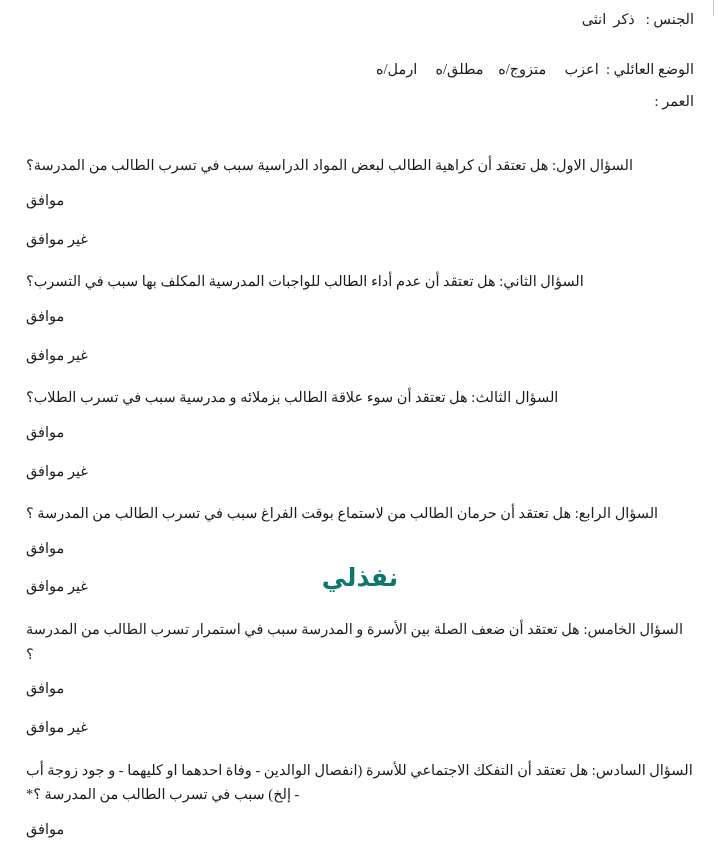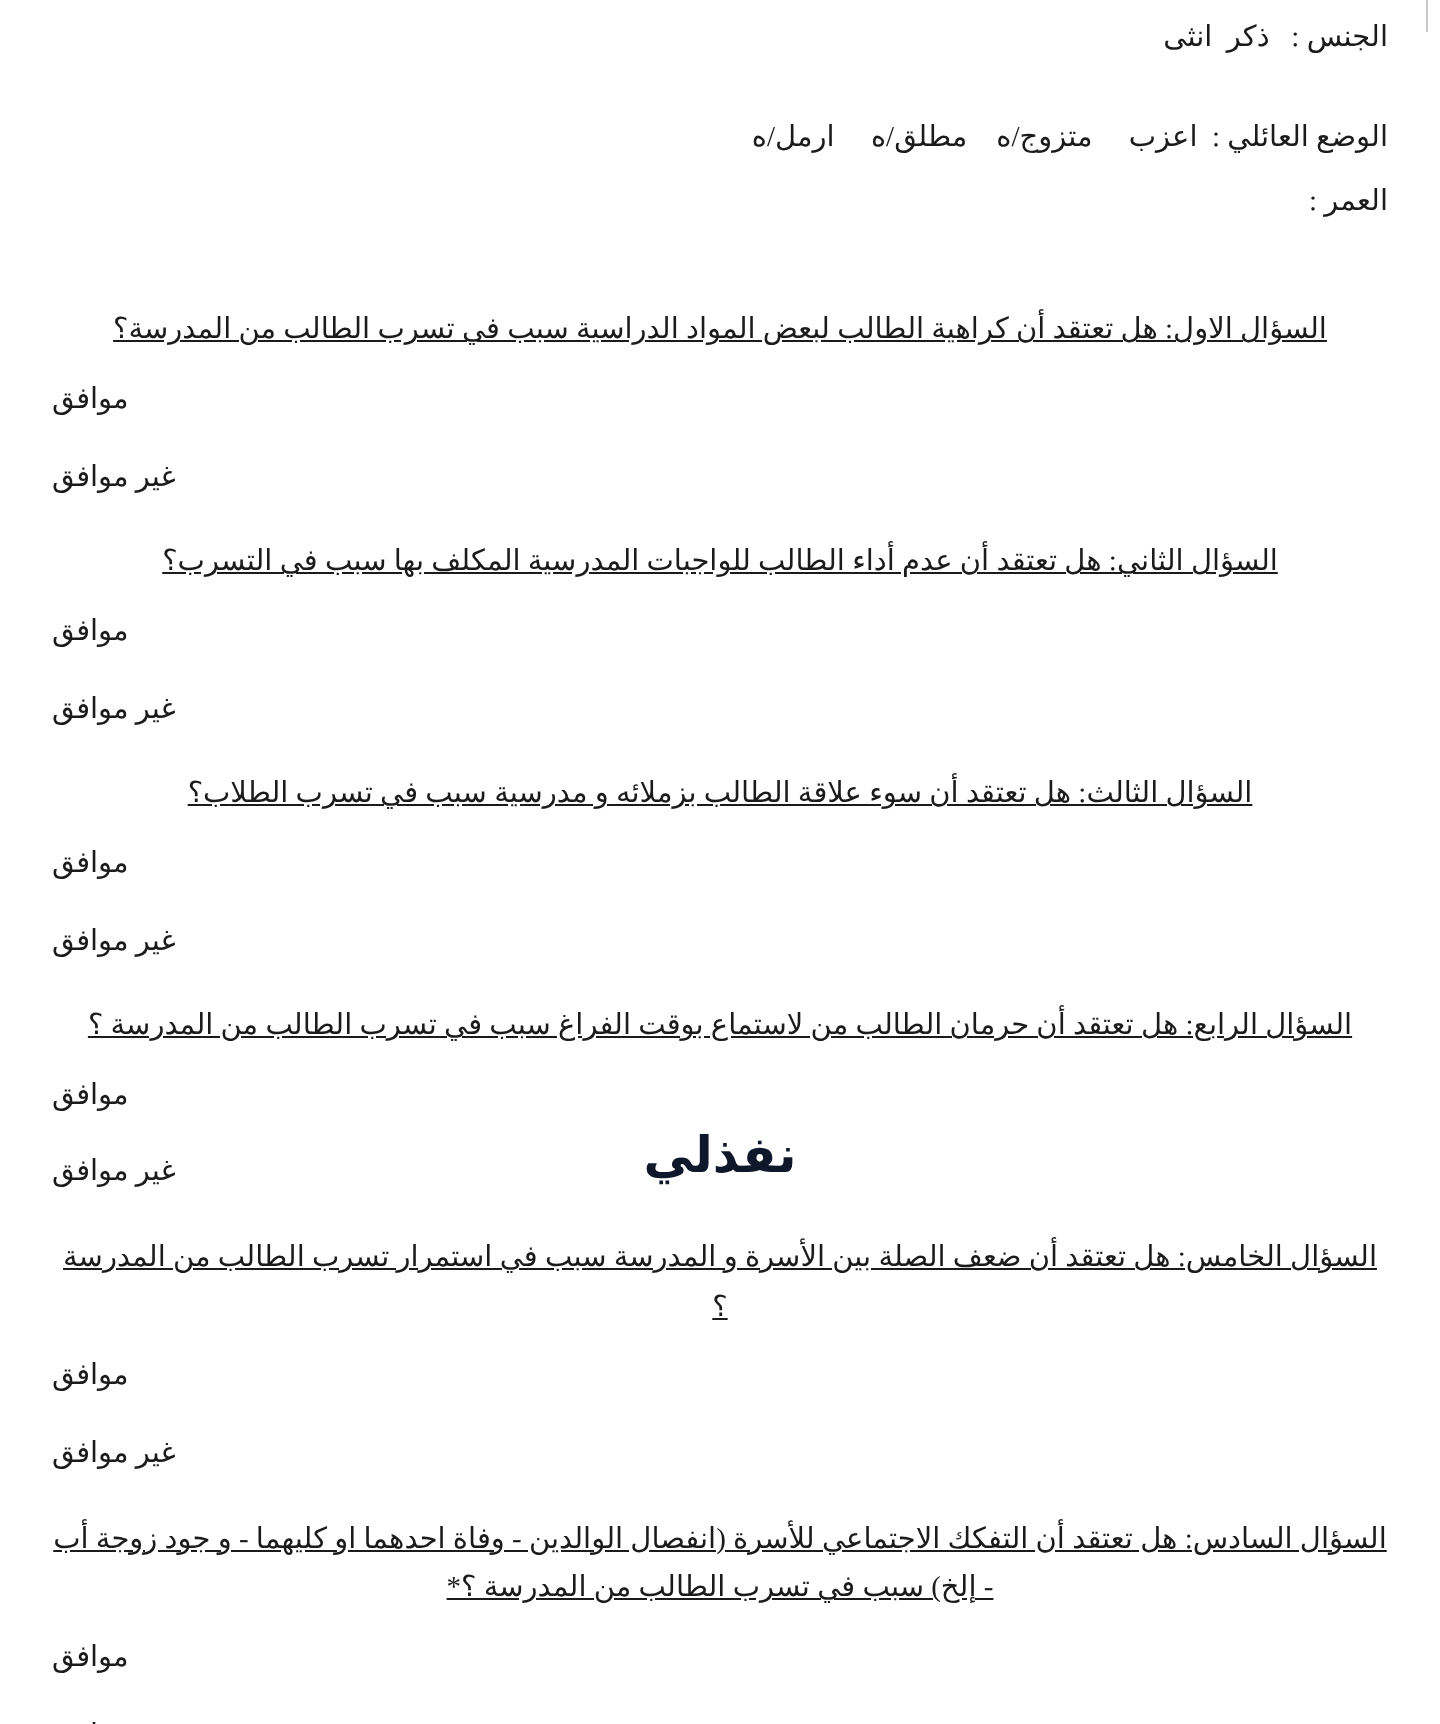--- a/index.html
+++ b/index.html
@@ -41,25 +41,24 @@
     white-space: pre;
   }
   .gender-wrap { text-align: right; padding-left: 180px; }
   .marital-wrap { text-align: right; padding-left: 112px; margin-top: 28px; }
   .age-wrap { text-align: right; padding-left: 250px; }
 
   .spacer-1 { height: 32px; }
 
   .q-block { margin-bottom: 2px; }
   .question {
-    text-align: center;
+    text-align: left;
     font-size: 14.5px;
     line-height: 1.7;
     margin: 0 0 6px 0;
-    text-decoration: underline;
   }
   .answer {
     text-align: left;
     font-size: 14.5px;
     line-height: 1.7;
     margin: 0 0 4px 0;
     padding-left: 0;
   }
   .ans-wrap { text-align: right; }
   .ans-agree { margin-top: 10px; margin-bottom: 14px; }
@@ -68,21 +67,21 @@
   .watermark {
     position: absolute;
     left: 0;
     right: 0;
     bottom: 18px;
     text-align: center;
     direction: rtl;
   }
   .wm-main {
     font-size: 25px;
-    color: #0f172a;
+    color: #0f766e;
     letter-spacing: 1px;
     font-family: "DejaVu Sans", "Liberation Sans", sans-serif;
     font-weight: bold;
   }
   .wm-sub {
     font-size: 11px;
     color: #cfcfcf;
     letter-spacing: 2px;
     font-family: "Liberation Sans", sans-serif;
     margin-top: 1px;

